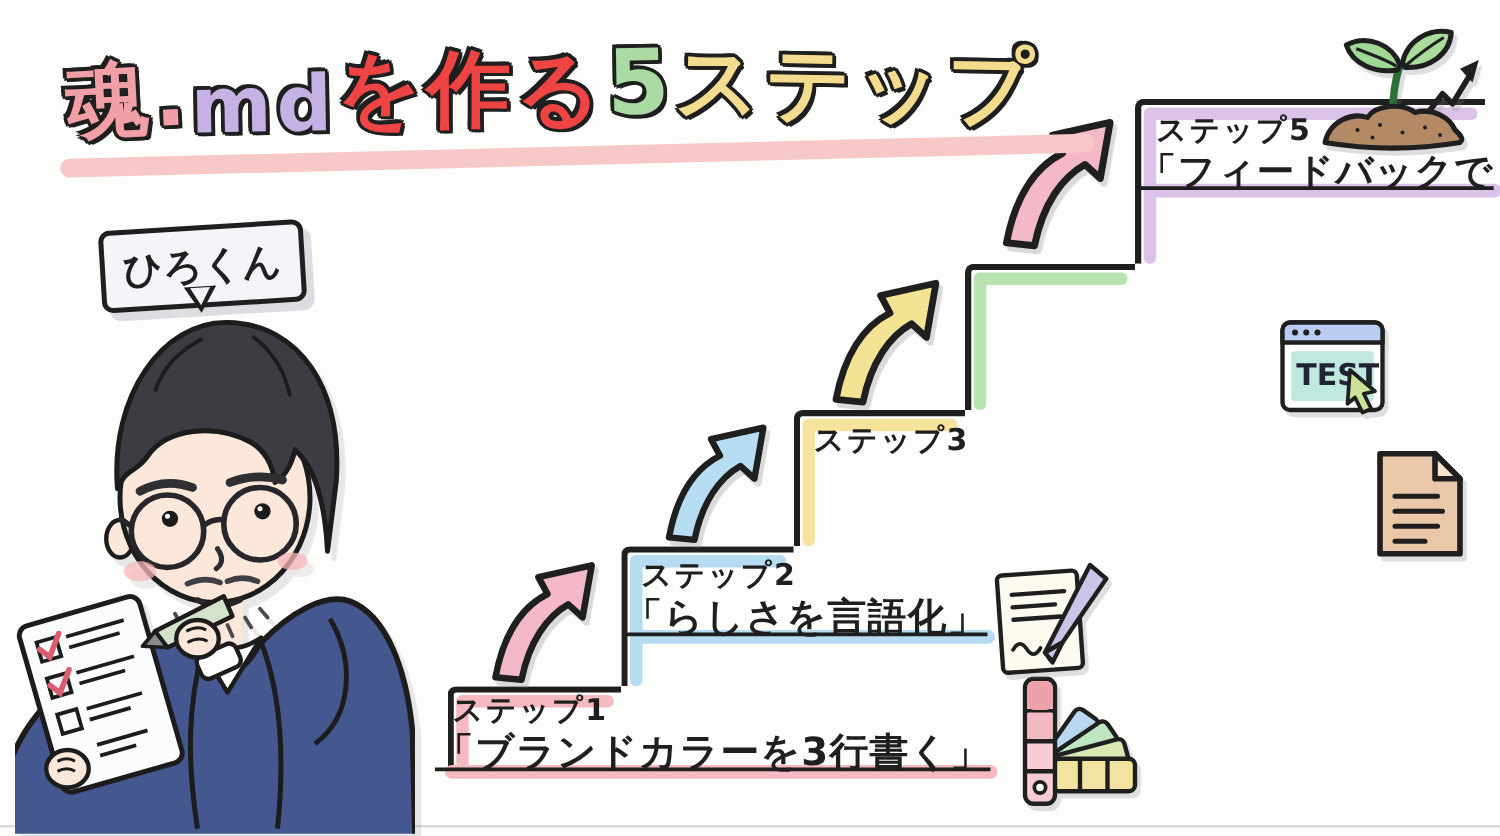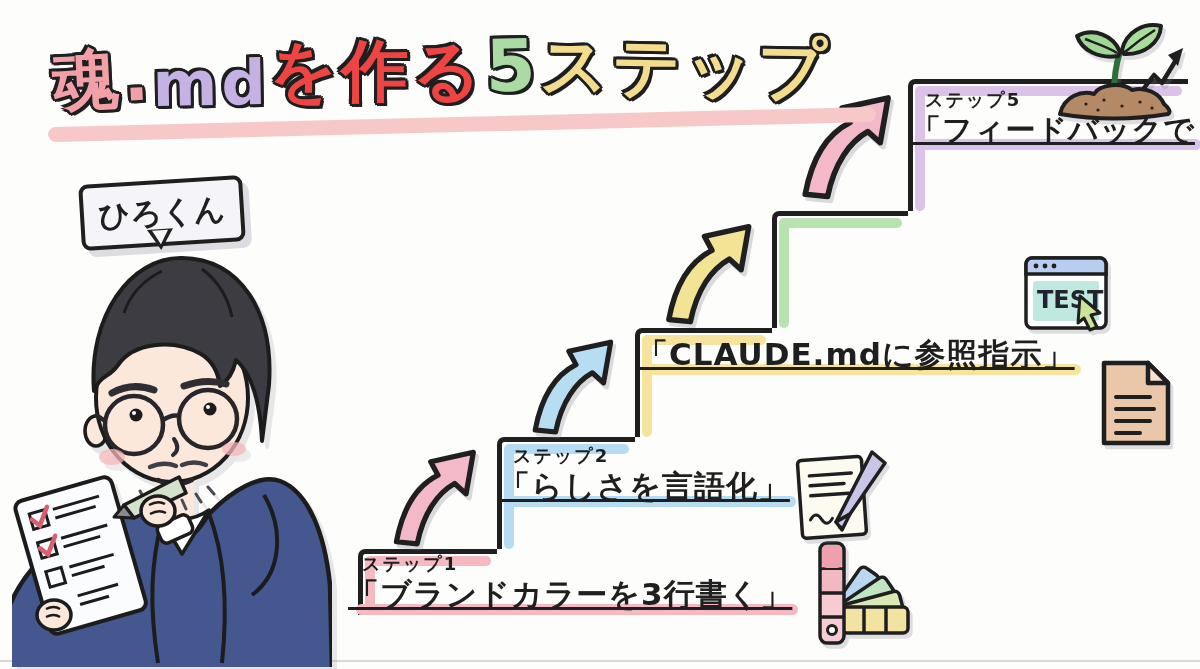--- a/index.html
+++ b/index.html
@@ -52,21 +52,21 @@
   
   .step-outline {
     position:absolute;
     border-left:5px solid #1f1f1f; border-top:5px solid #1f1f1f;
     border-top-left-radius:7px;
   }
   .hl-h { position:absolute; top:2px; left:3px; right:6px; height:10px; border-radius:6px; }
   .hl-v { position:absolute; top:2px; left:2px; width:10px; bottom:0; border-radius:6px; }
 
   .step-label { position:absolute; white-space:nowrap; z-index:3; }
-  .step-num  { font-size:18px; font-weight:bold; letter-spacing:2px; }
+  .step-num  { font-size:24px; font-weight:bold; letter-spacing:2px; }
   .step-quote {
     position:relative; display:inline-block; font-size:31px; font-weight:bold;
     letter-spacing:1px; line-height:1.2;text-decoration:underline;
   }
   .step-quote .marker {
     position:absolute; left:8px; right:-6px; bottom:-2px; height:11px;
     border-radius:6px; z-index:-1;
   }
 
   .arrow { position:absolute; filter:drop-shadow(3px 4px 0 rgba(130,130,145,.28)); }
@@ -189,24 +189,21 @@
     </span>
   </div>
   <div class="step-label" style="left:513px; top:444px;">
     <div class="step-num">ステップ2</div>
     <span class="step-quote" style="margin-left:-14px;">
       <span>「らしさを言語化」</span>
       <i class="marker" style="background: rgb(181, 220, 242);"></i>
     </span>
   </div>
   <div class="step-label" style="left:651px; top:336px;">
-    <span class="step-quote" style="margin-left:-14px;">
-      <span>「CLAUDE.mdに参照指示」</span>
-      <i class="marker" style="background: rgb(246, 228, 158);"></i>
-    </span>
+    <div class="step-num">ステップ3</div>
   </div>
   <div class="step-label" style="left:789px; top:222px;">
   </div>
   <div class="step-label" style="left:925px; top:88px;">
     <div class="step-num">ステップ5</div>
     <span class="step-quote" style="margin-left:-14px; font-size:30px;">
       <span>「フィードバックで</span>
       <i class="marker" style="background: rgb(219, 194, 233);"></i>
     </span><br>
   </div>

